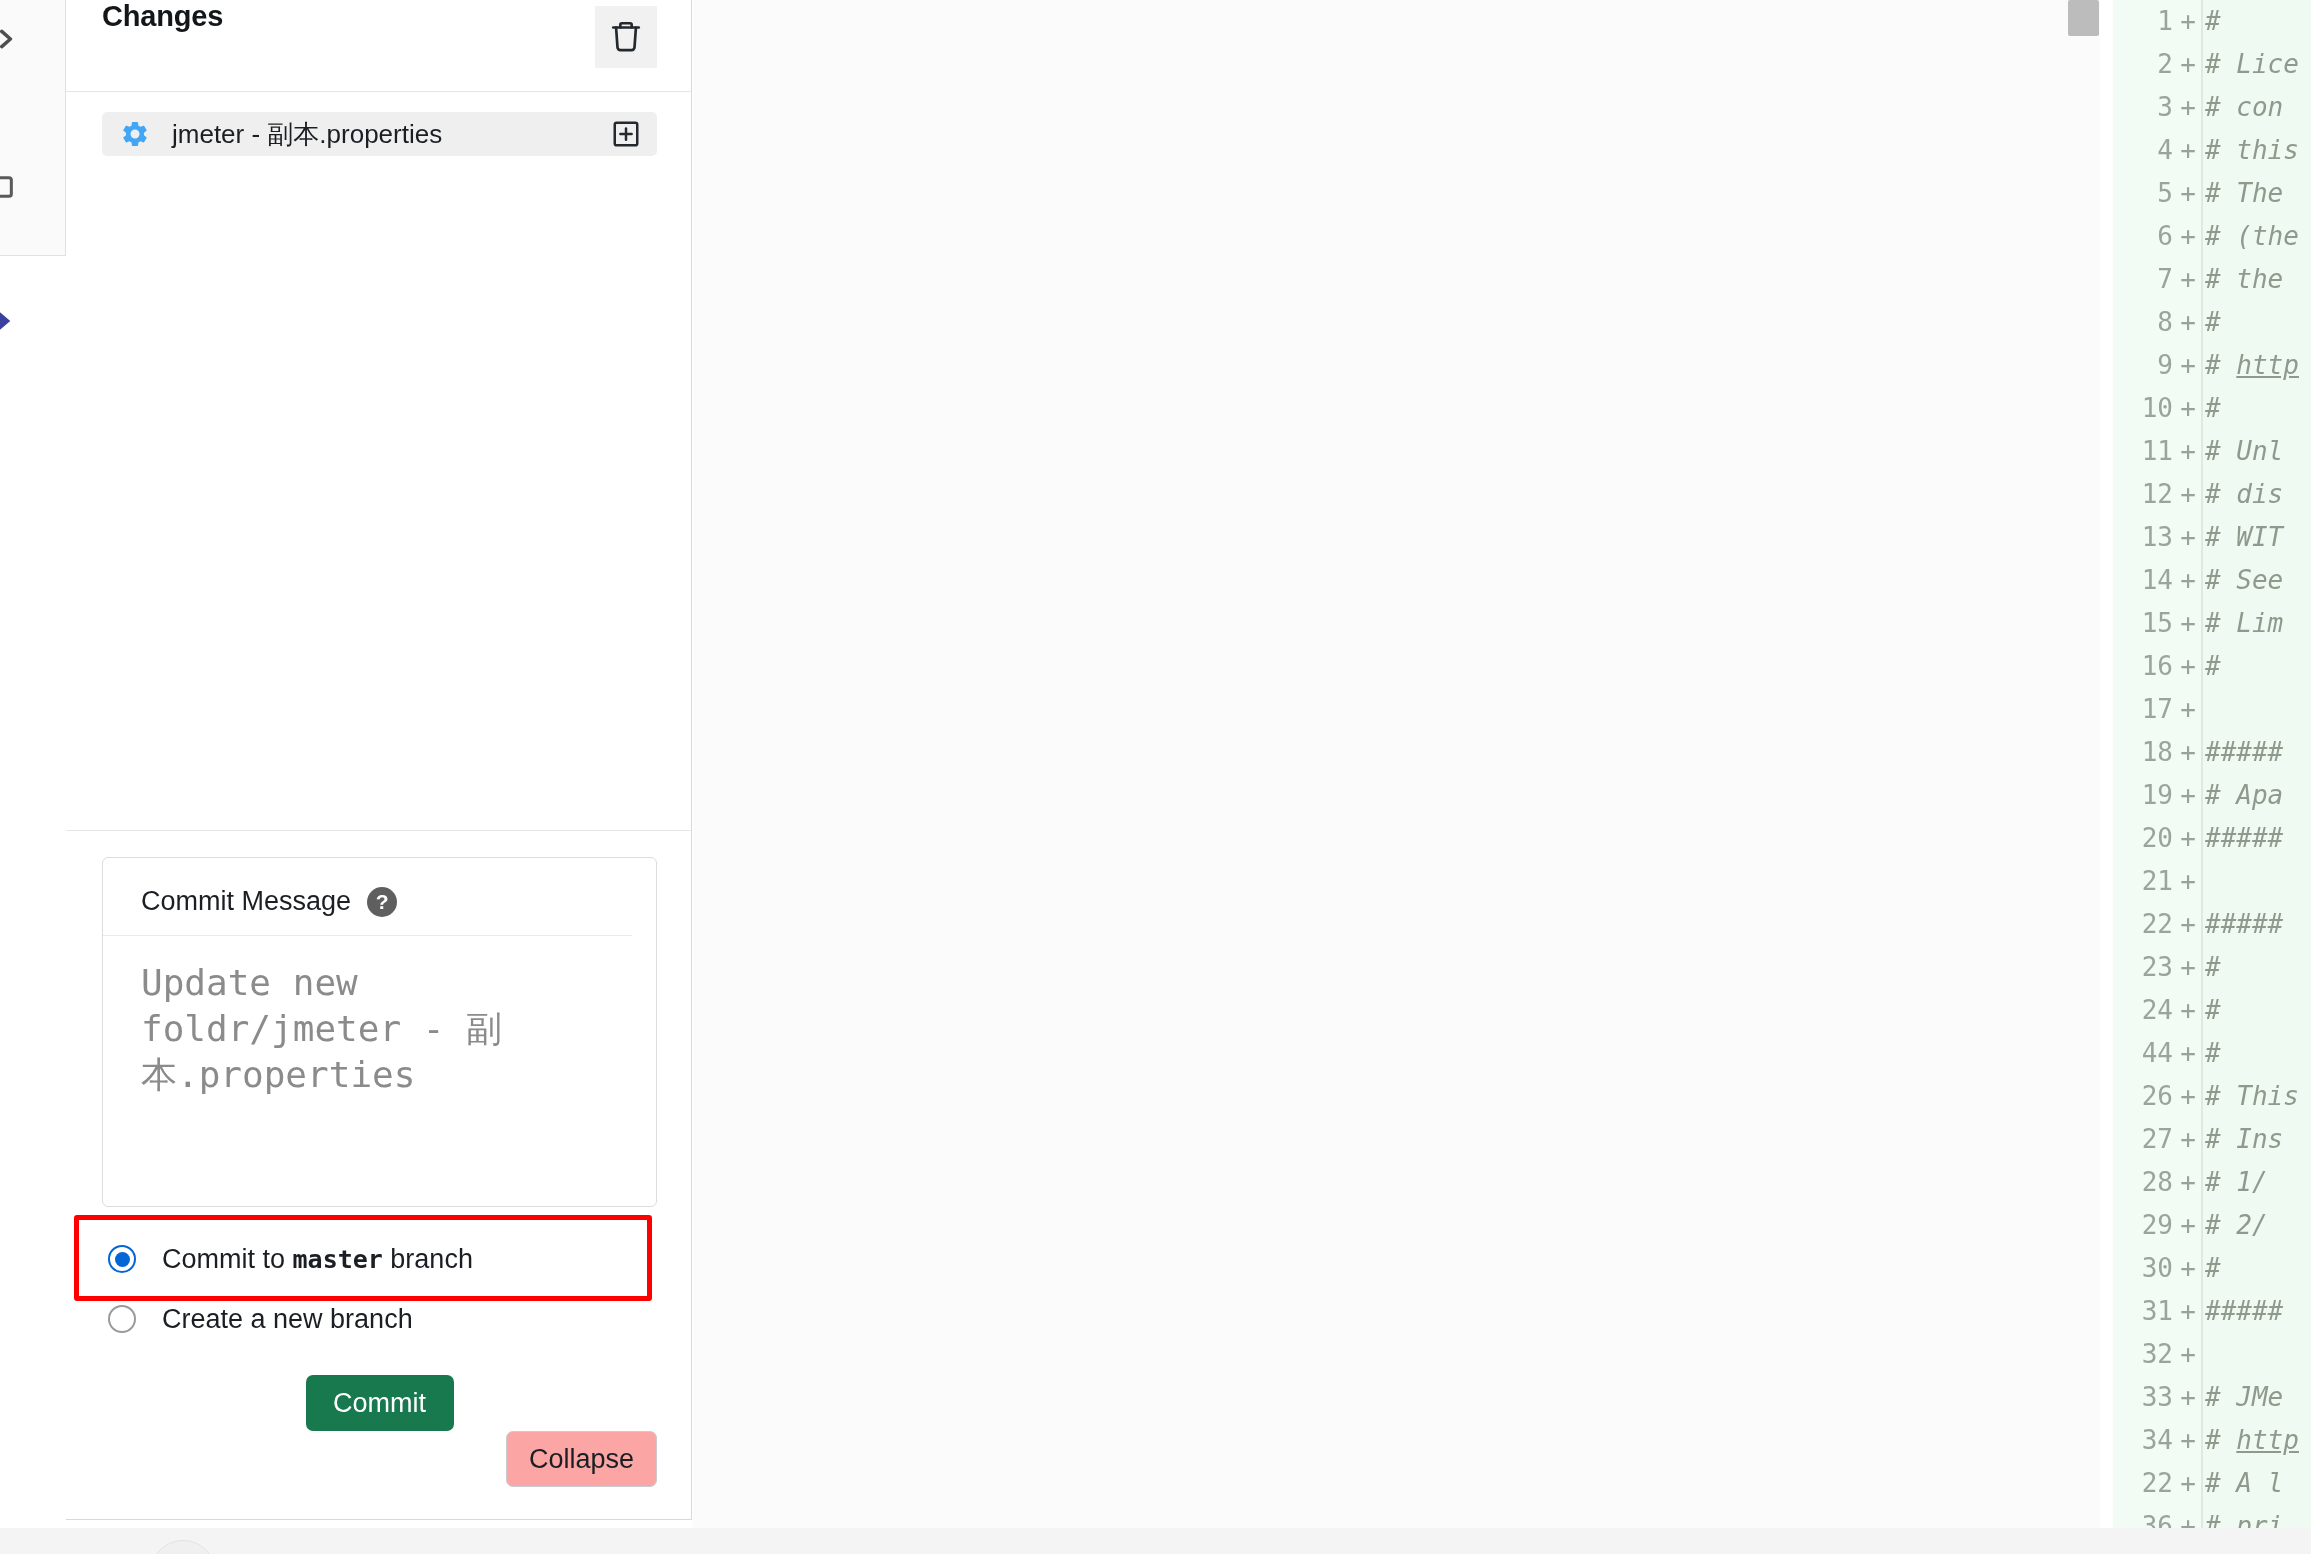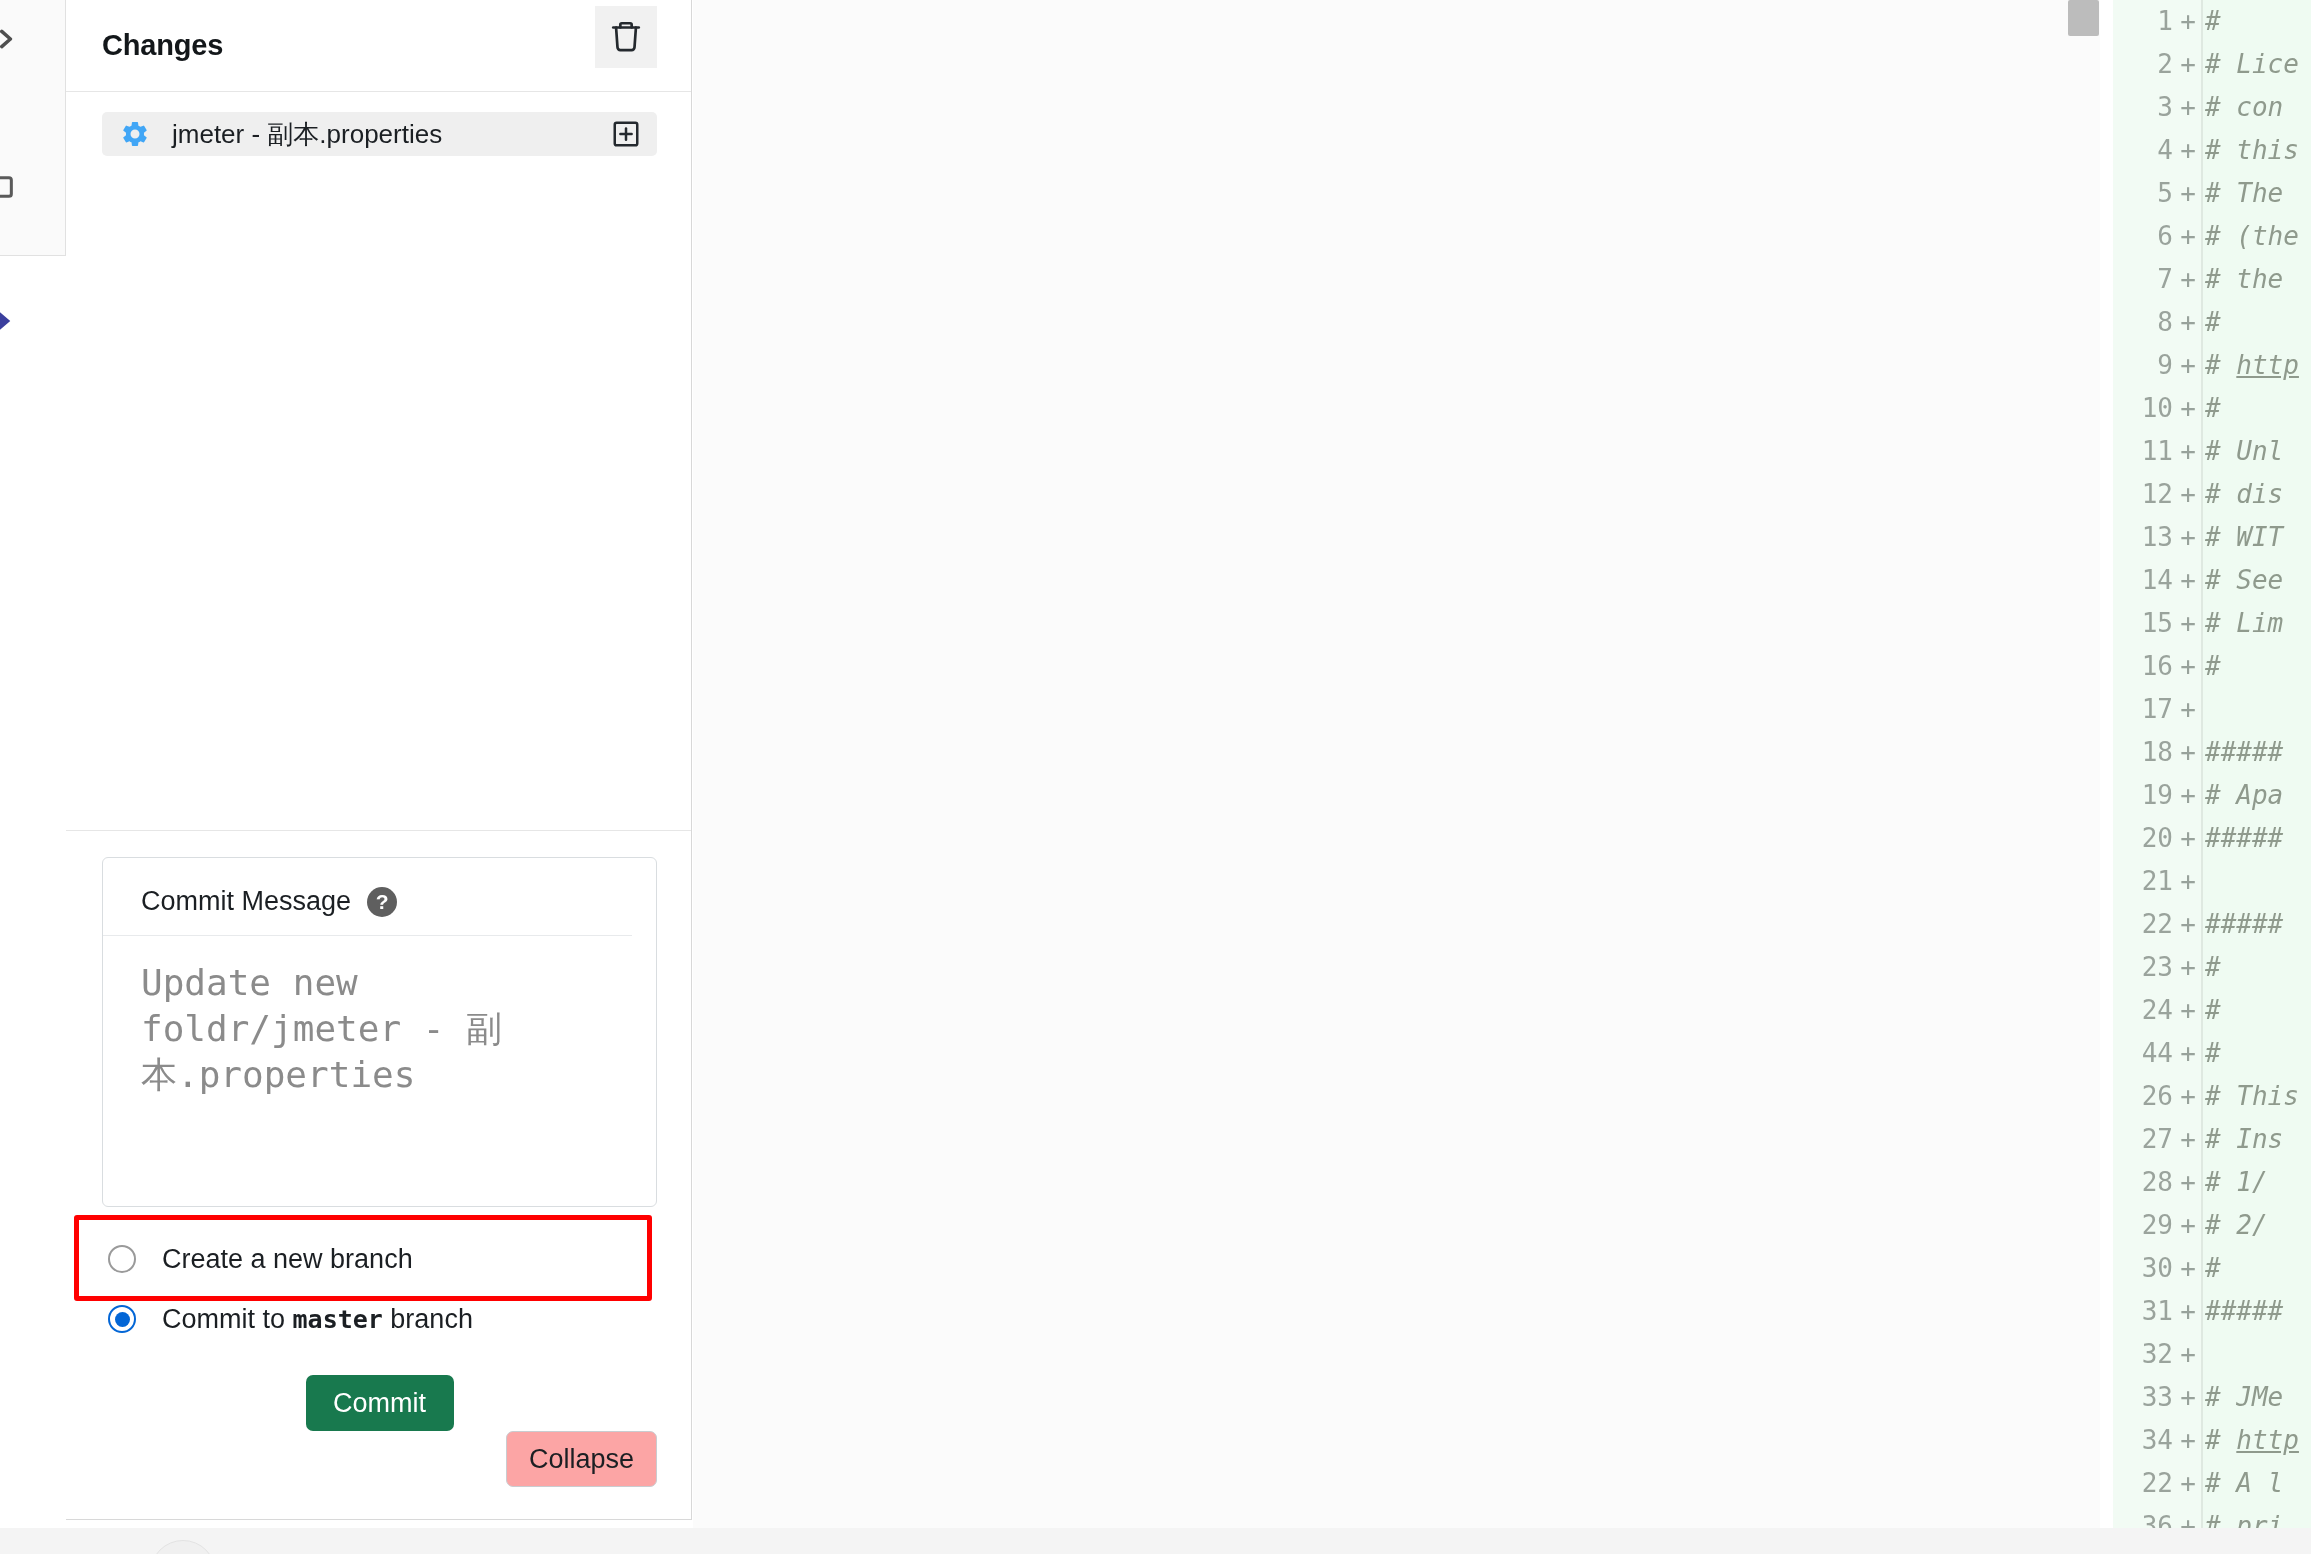--- a/index.html
+++ b/index.html
@@ -60,21 +60,21 @@
     border-bottom: 1px solid #d8d8d8;
     display: flex;
     flex-direction: column;
   }
 
   .changes-header {
     position: relative;
     height: 92px;
     flex: 0 0 92px;
     display: flex;
-    align-items: center;
+    align-items: flex-start;
     padding: 0 34px 0 36px;
     border-bottom: 1px solid #e6e6e6;
   }
   .changes-title {
     font-size: 29px;
     font-weight: bold;
     color: #13171a;
     letter-spacing: -0.2px;
   }
   .trash-btn {
@@ -411,30 +411,30 @@
         </div>
         <div class="commit-textarea">
           <div class="commit-placeholder">Update new foldr/jmeter - 副本.properties</div>
         </div>
       </div>
 
       <div class="radio-group">
         <div class="highlight-box"></div>
 
         <div class="radio-row">
-          <span class="radio-outer off"></span>
-          <span class="radio-label">Create a new branch</span>
-        </div>
-
-        <div class="radio-row">
           <span class="radio-outer">
             <span class="radio-inner"></span>
           </span>
           <span class="radio-label"><span>Commit to </span><b>master</b><span> branch</span></span>
         </div>
+
+        <div class="radio-row">
+          <span class="radio-outer off"></span>
+          <span class="radio-label">Create a new branch</span>
+        </div>
       </div>
 
       <div class="actions">
         <button class="commit-btn">Commit</button>
         <button class="collapse-btn">Collapse</button>
       </div>
 
     </div>
   </div>
 

